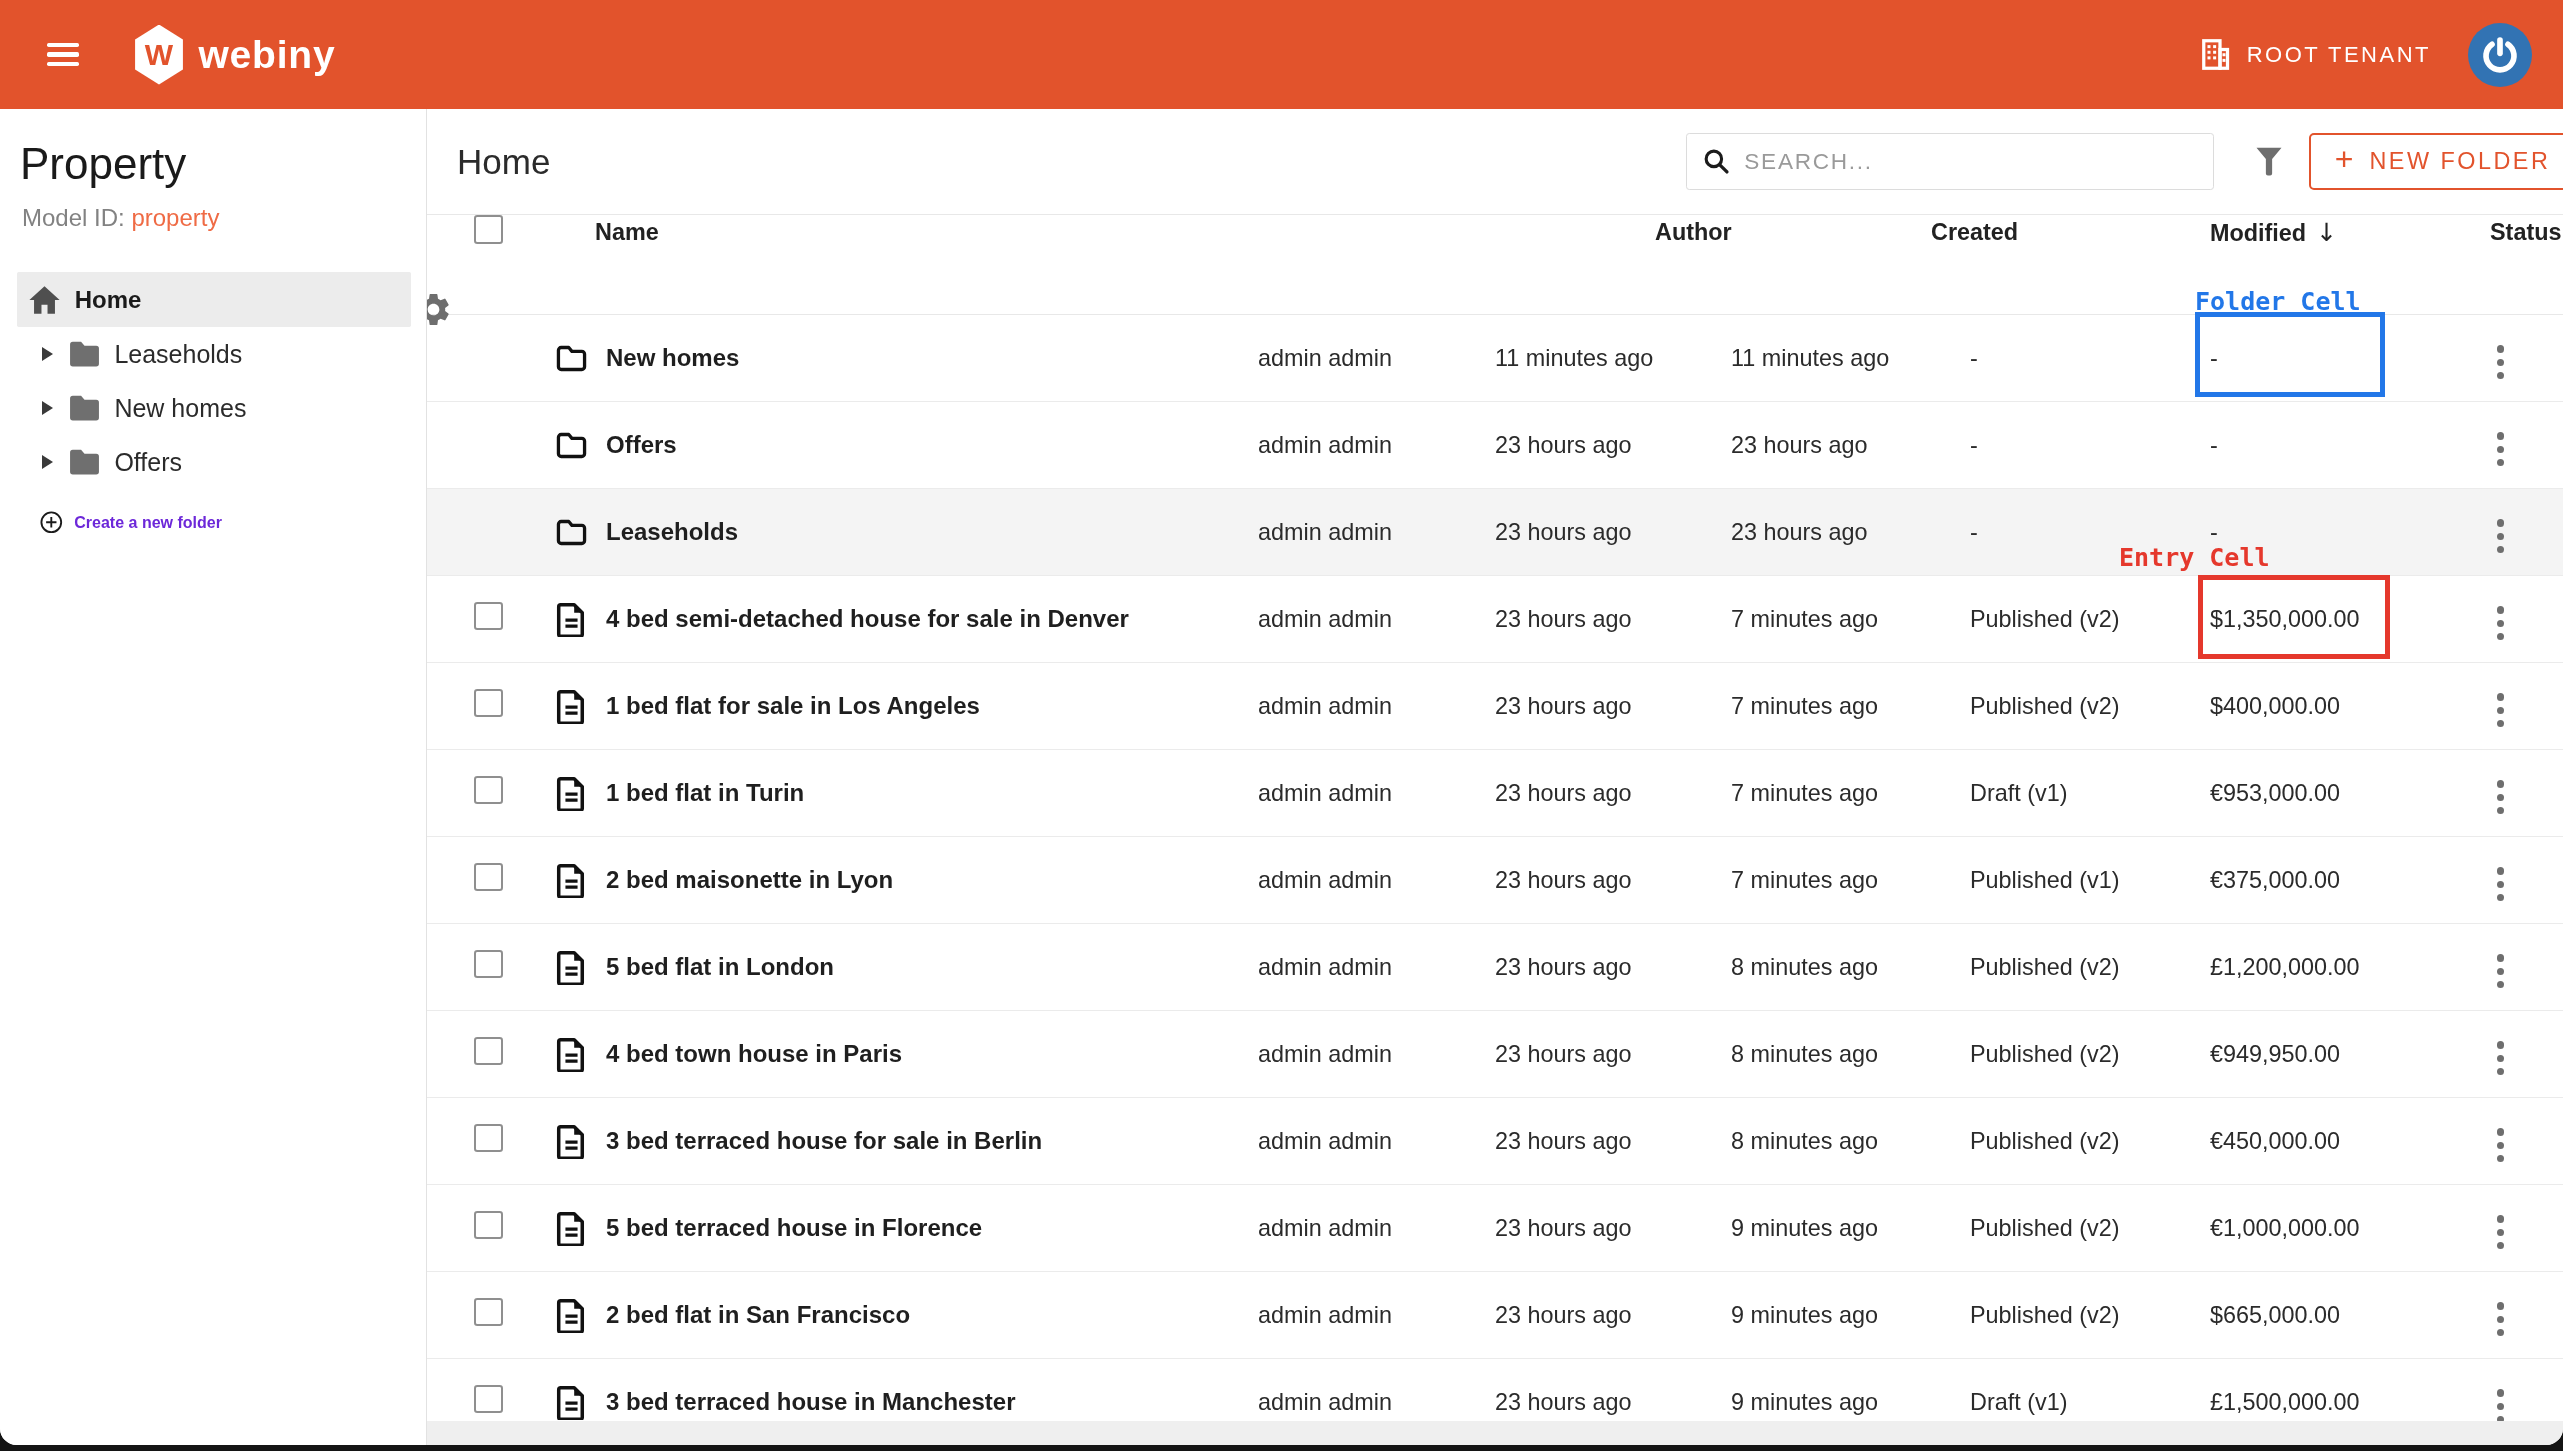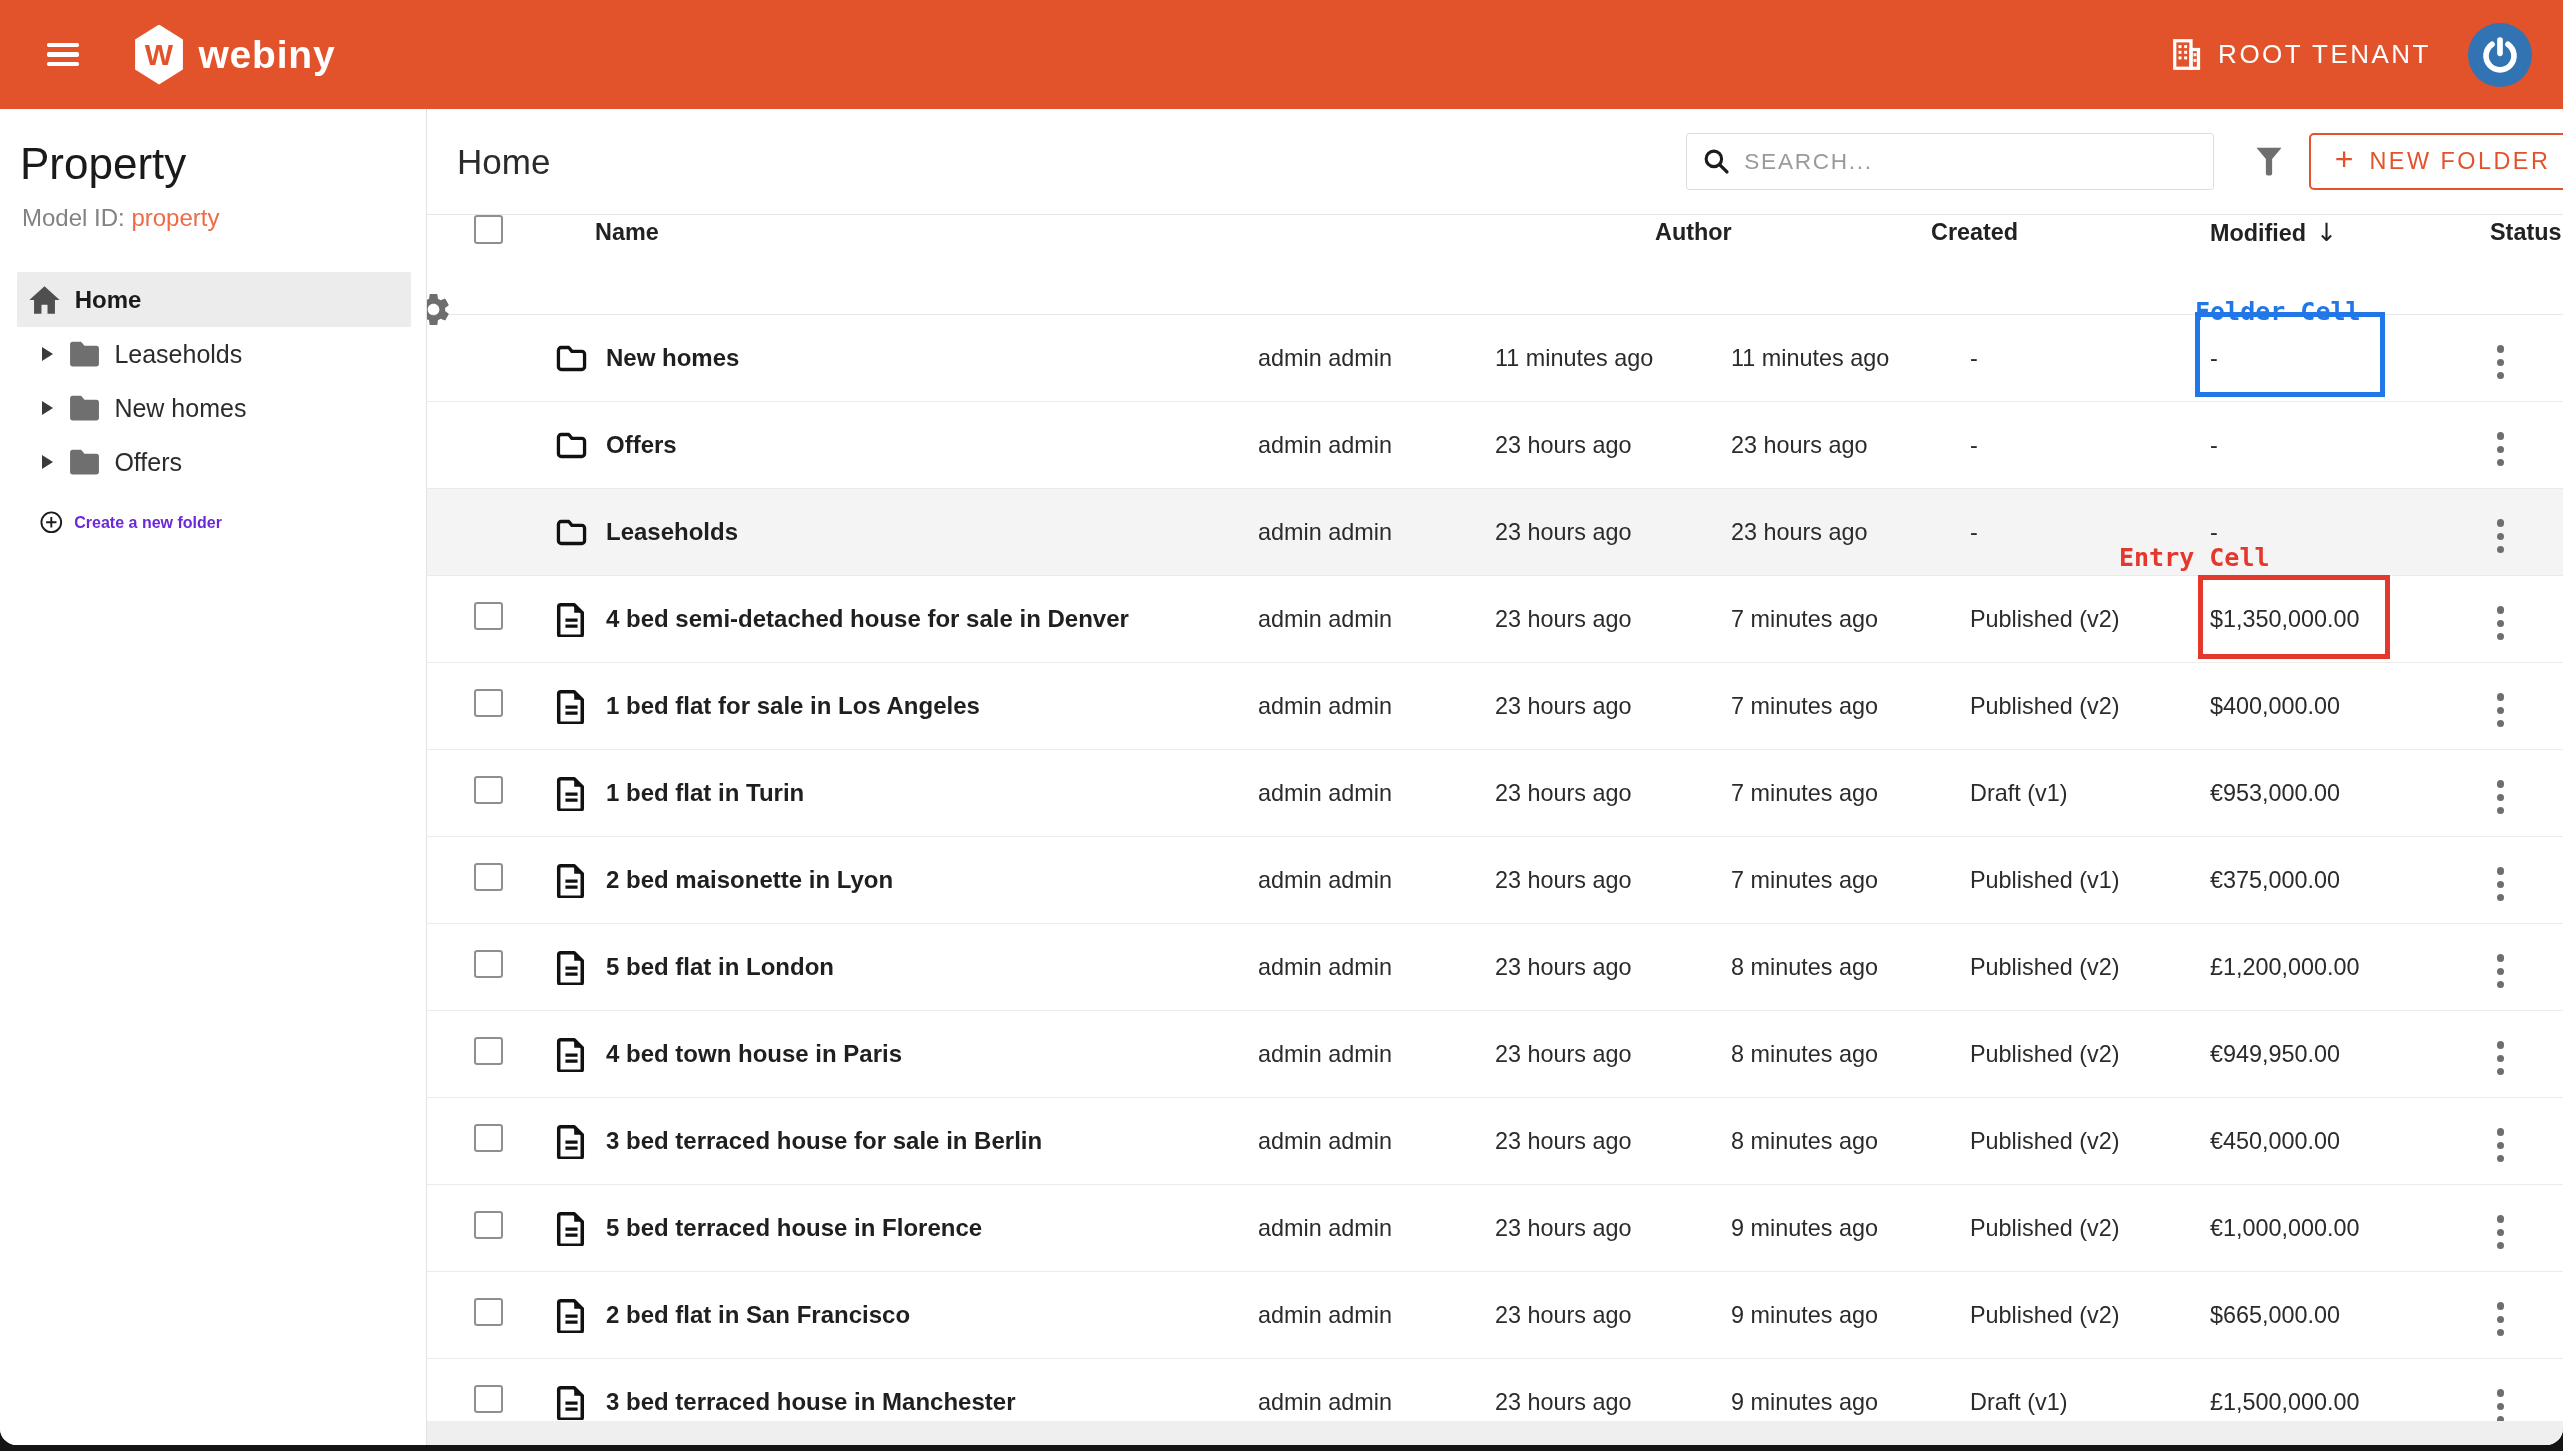--- a/index.html
+++ b/index.html
@@ -14,21 +14,21 @@
   .hamburger { margin-left:47px; width:32px; height:23.4px; display:flex; flex-direction:column;
                justify-content:space-between; cursor:pointer; }
   .hamburger i { display:block; height:4.2px; background:#fff; border-radius:1.7px; }
   .logo-hex { margin-left:54px; width:52px; height:60px; background:#fff;
               clip-path:polygon(50% 0%,96% 25%,96% 75%,50% 100%,4% 75%,4% 25%);
               display:flex; align-items:center; justify-content:center; }
   .logo-hex span { color:#E2532C; font-weight:bold; font-size:30px; }
   .wordmark { margin-left:13.4px; color:#fff; font-size:39px; font-weight:bold; letter-spacing:0.8px; }
   .topbar-right { margin-left:auto; display:flex; align-items:center; }
   .tenant { display:flex; align-items:center; gap:16.7px; color:#fff; }
-  .tenant-label { font-size:26px; letter-spacing:2.5px; }
+  .tenant-label { font-size:22px; letter-spacing:2.5px; }
   .avatar { width:64px; height:64px; border-radius:50%; background:#3273B3; margin-left:37px;
             margin-right:31px; display:flex; align-items:center; justify-content:center; }
 
   
   .shell { display:flex; height:1336px; }
 
   
   .sidebar { width:427px; min-width:427px; background:#fff; border-right:1.7px solid #e2e2e2; }
   .prop-title { margin:30px 0 0 20px; font-size:44px; color:#1a1a1a; }
   .model-id { margin:15px 0 0 22px; font-size:24px; color:#828282; }
@@ -82,21 +82,21 @@
   .c-name { font-size:24px; font-weight:bold; color:#1f1f1f; padding-right:25px;
             white-space:nowrap; overflow:hidden; }
   .row-ic { width:33px; height:35px; display:block; }
   .kebab { display:inline-flex; flex-direction:column; gap:5.9px; margin-left:5.9px; padding:5px; cursor:pointer; }
   .kebab i { width:7.5px; height:7.5px; border-radius:50%; background:#6e6e6e; }
 
   
   .ann-label { position:absolute; font-family:"DejaVu Sans Mono", monospace; font-weight:bold;
                font-size:25px; z-index:5; }
   .ann-box { position:absolute; background:transparent; z-index:4; }
-  .ann-folder-label { left:1768px; top:188px; }
+  .ann-folder-label { left:1768px; top:178px; }
   .ann-folder-box { left:1768px; top:203px; width:190px; height:85px; }
   .ann-entry-label { left:1692px; top:434px; }
   .ann-entry-box { left:1771px; top:466px; width:192px; height:84px; }
 </style>
 </head>
 <body>
 
 <div class="app">
 
   <div class="topbar">

